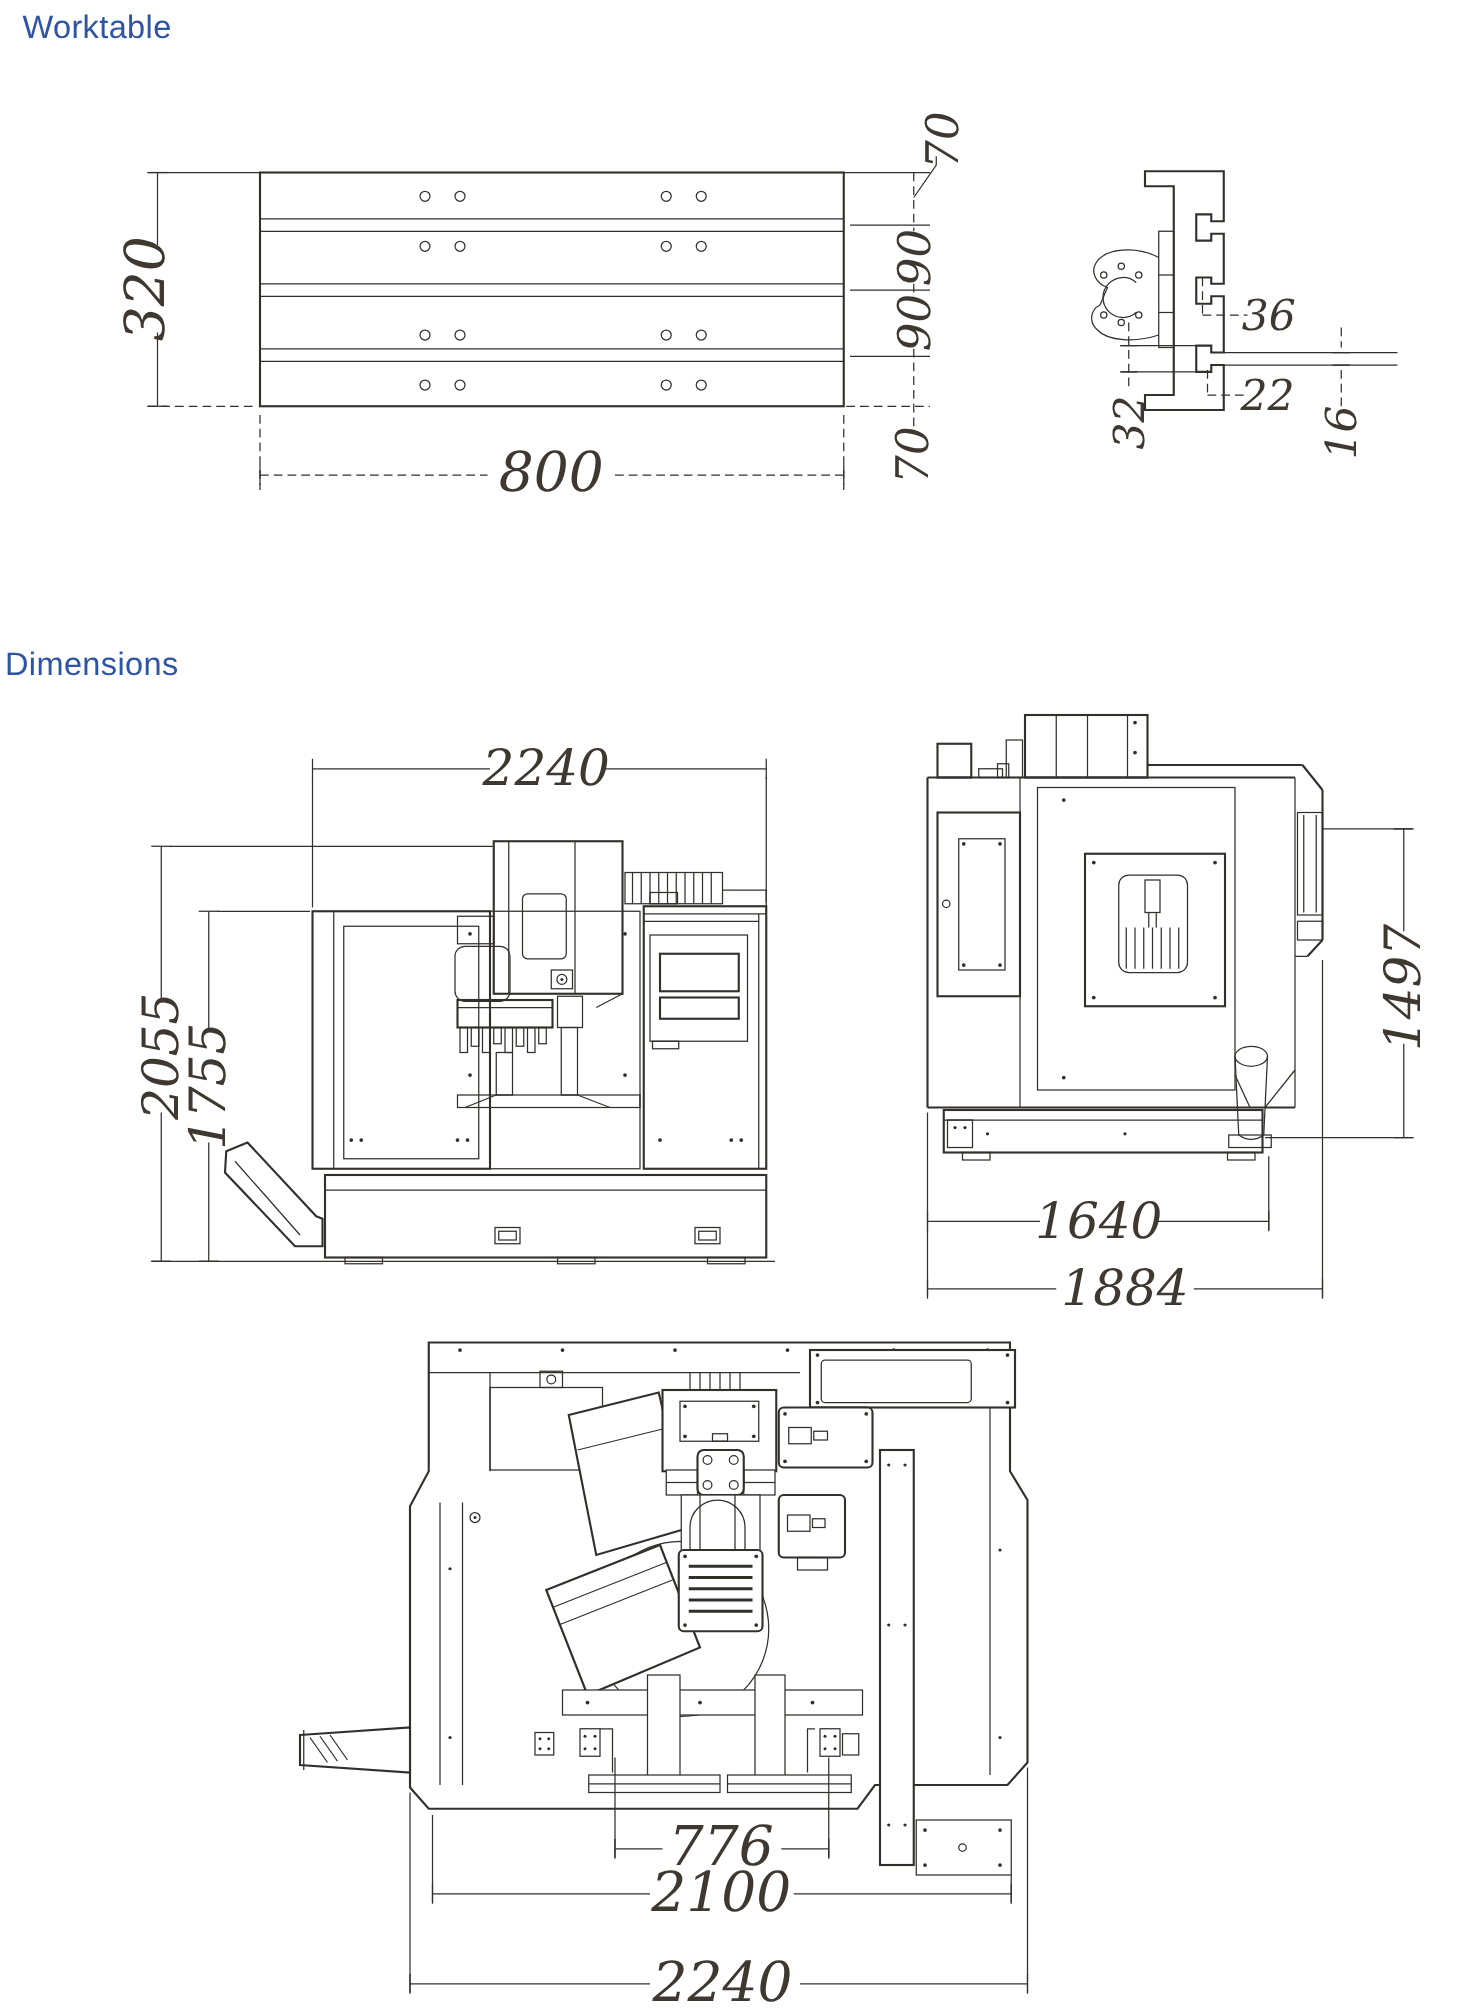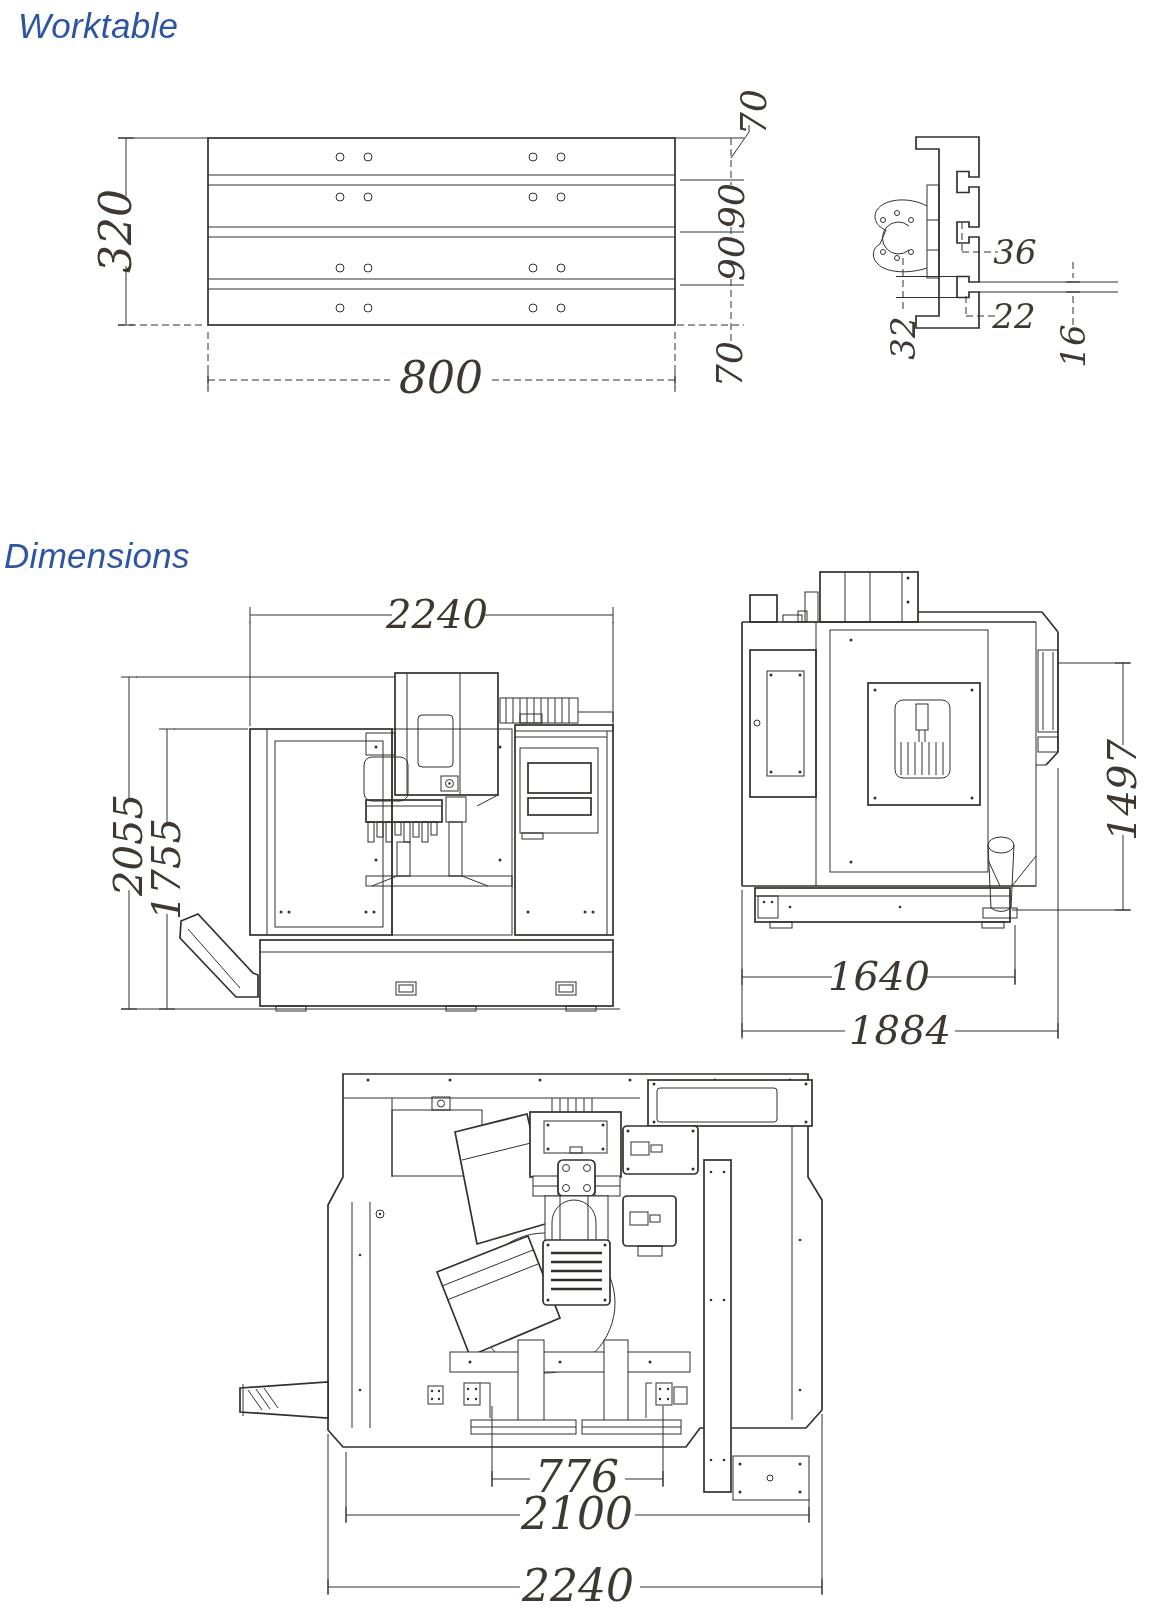--- a/index.html
+++ b/index.html
@@ -1,23 +1,23 @@
 <!DOCTYPE html>
 <html style="--heading: #2e54a4; --line: #33302c; --dim-text: #3f3831; --background: #ffffff;"><head>
 <meta charset="utf-8">
 <style>
   :root{
     --heading:#2e54a4; --line:#33302c; --dim-text:#3f3831; --background:#ffffff;
   }
   html,body{margin:0;padding:0;background:var(--background);}
   #page{position:relative;width:1166px;height:1607px;background:var(--background);
         font-family:"Liberation Sans", sans-serif;overflow:hidden;}
-  .heading{position:absolute;color:var(--heading);font-size:35px;letter-spacing:.3px;font-style:italic;}
+  .heading{position:absolute;color:var(--heading);font-size:26px;letter-spacing:.3px;}
   #hw{left:18px;top:6px;}
-  #hd{left:4px;top:536px;}
+  #hd{left:4px;top:516px;}
   svg{position:absolute;left:0;top:0;}
   .ol{fill:none;stroke:var(--line);stroke-width:1.7;stroke-linejoin:miter;}
   .tl{fill:none;stroke:var(--line);stroke-width:1;}
   .wf{fill:#fff;stroke:var(--line);stroke-width:1.7;stroke-linejoin:miter;}
   .wft{fill:#fff;stroke:var(--line);stroke-width:1;}
   .dim{fill:none;stroke:var(--line);stroke-width:1;}
   .dsh{stroke-dasharray:7 4;}
   .dot{fill:var(--line);stroke:none;}
   text.dt{font-family:"DejaVu Serif","Liberation Serif",serif;font-style:italic;
           fill:var(--dim-text);text-anchor:middle;}

